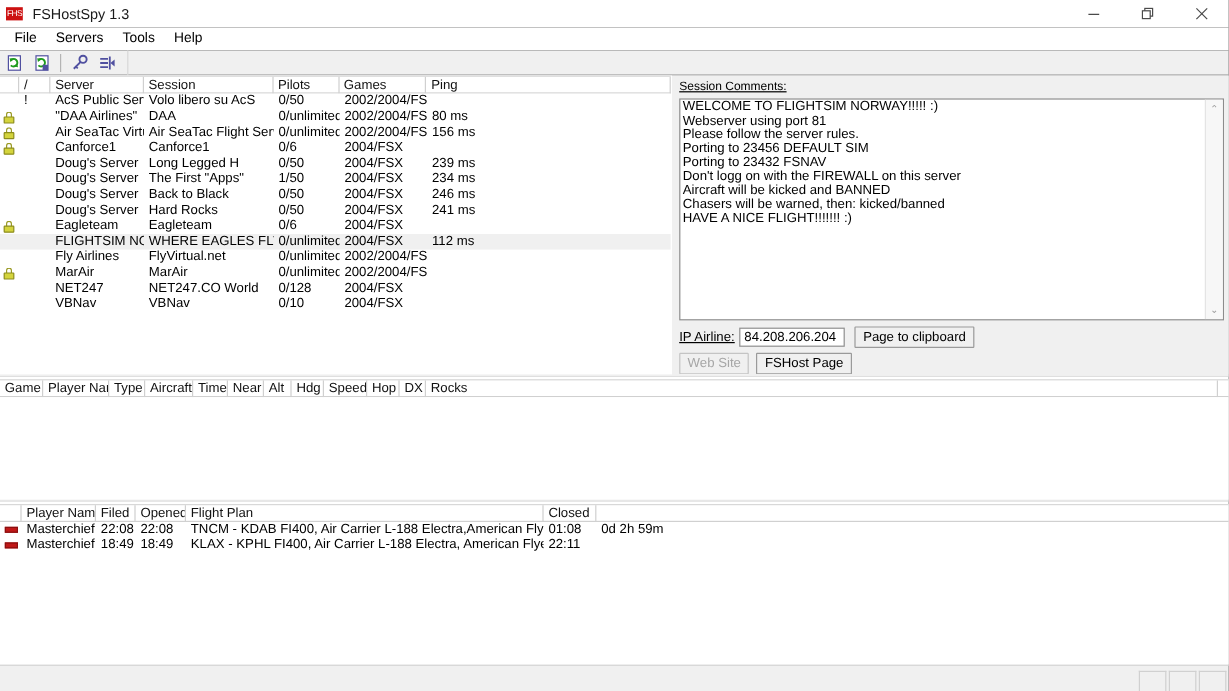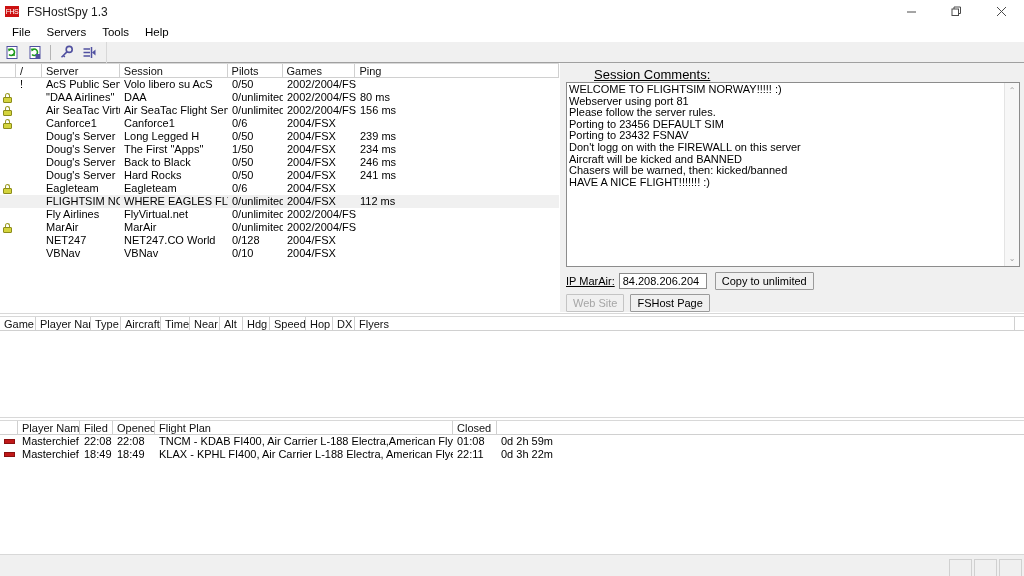--- a/index.html
+++ b/index.html
@@ -172,25 +172,24 @@
   }
 
   
   .comments-pane {
     flex: 1 1 auto;
     background: #f0f0f0;
     padding: 4px 4px 0 6px;
     display: flex; flex-direction: column;
   }
   .comments-label {
-    font-size: 13px;
+    font-size: 10px;
     color: #000;
     margin-bottom: 2px;
     height: 13px;
-    margin-left: 28px;
   }
   .comments-label u { text-decoration: underline; }
   .comments-box {
     flex: 1 1 auto;
     background: #ffffff;
     border: 1px solid #8c8c8c;
     display: flex;
     overflow: hidden;
     margin-bottom: 5px;
   }
@@ -558,23 +557,23 @@
             <div>Aircraft will be kicked and BANNED</div>
             <div>Chasers will be warned, then: kicked/banned</div>
             <div>HAVE A NICE FLIGHT!!!!!!! :)</div>
           </div>
         <div class="vscroll">
           <div class="arrow">⌃</div>
           <div class="arrow">⌄</div>
         </div>
       </div>
       <div class="ip-row">
-        <div class="ip-label"><u>IP MarAir:</u></div>
+        <div class="ip-label"><u>IP Airline:</u></div>
         <div class="ip-field">84.208.206.204</div>
-        <div class="btn-std">Copy to unlimited</div>
+        <div class="btn-std">Page to clipboard</div>
       </div>
       <div class="btn-row">
         <div class="btn-std disabled">Web Site</div>
         <div class="btn-std">FSHost Page</div>
       </div>
     </div>
   </div>
 
   <div class="splitter">
       <div class="splitter-line"></div>
@@ -586,21 +585,21 @@
         <div class="hcell" style="width: 55px;">Player Name</div>
         <div class="hcell" style="width: 30px;">Type</div>
         <div class="hcell" style="width: 40px;">Aircraft</div>
         <div class="hcell" style="width: 29px;">Time</div>
         <div class="hcell" style="width: 30px;">Near</div>
         <div class="hcell" style="width: 23px;">Alt</div>
         <div class="hcell" style="width: 27px;">Hdg</div>
         <div class="hcell" style="width: 36px;">Speed</div>
         <div class="hcell" style="width: 27px;">Hop</div>
         <div class="hcell" style="width: 22px;">DX</div>
-        <div class="hcell" style="width: 660px;">Flyers</div>
+        <div class="hcell" style="width: 660px;">Rocks</div>
       </div>
     <div class="grid-body" id="player-rows"></div>
   </div>
 
   <div class="splitter">
       <div class="splitter-line"></div>
     </div>
 
   <div class="bot-pane">
     <div class="grid-head" id="fp-head">
@@ -625,21 +624,20 @@
         </div>
         <div class="grow" style="height: 13px;">
           <div class="cell" style="width: 18px; display: flex; align-items: center;">
             <span class="redmark"></span>
           </div>
           <div class="cell" style="width: 62px;">Masterchief</div>
           <div class="cell" style="width: 33px;">18:49</div>
           <div class="cell" style="width: 42px;">18:49</div>
           <div class="cell" style="width: 298px;">KLAX - KPHL FI400, Air Carrier L-188 Electra, American Flyers Airline</div>
           <div class="cell" style="width: 44px;">22:11</div>
-          <div class="cell" style="width: 520px;">0d 3h 22m</div>
         </div>
       </div>
   </div>
 
   <div class="statusbar">
     <div class="panel"></div>
     <div class="panel"></div>
     <div class="panel"></div>
   </div>
 </div>

